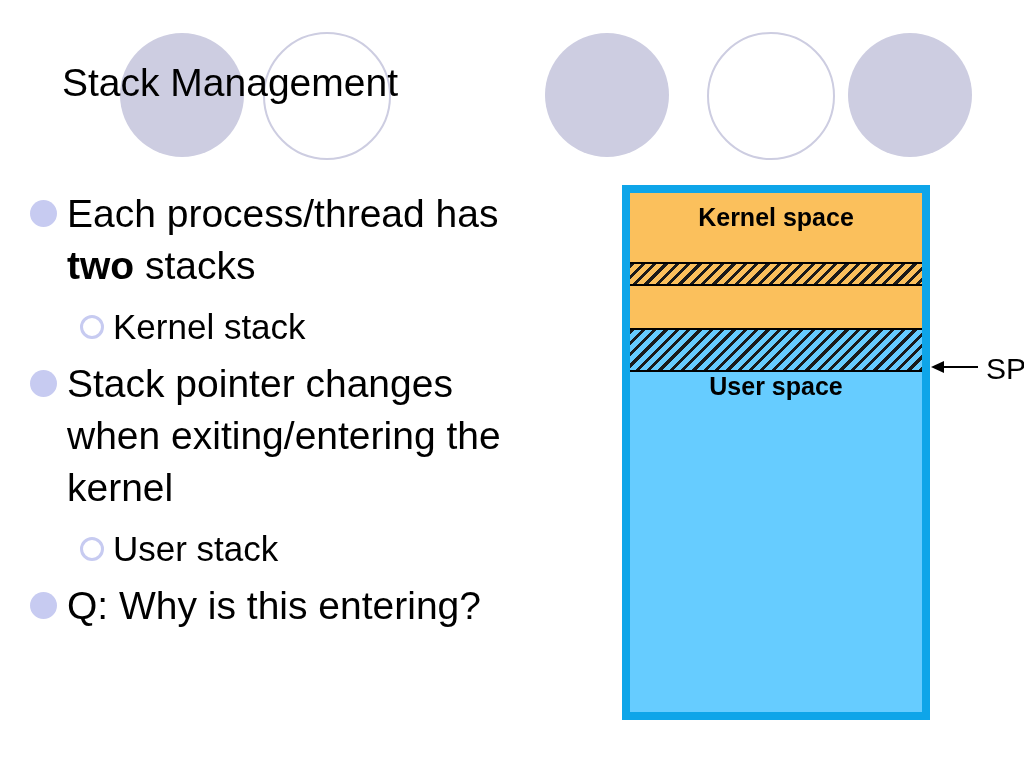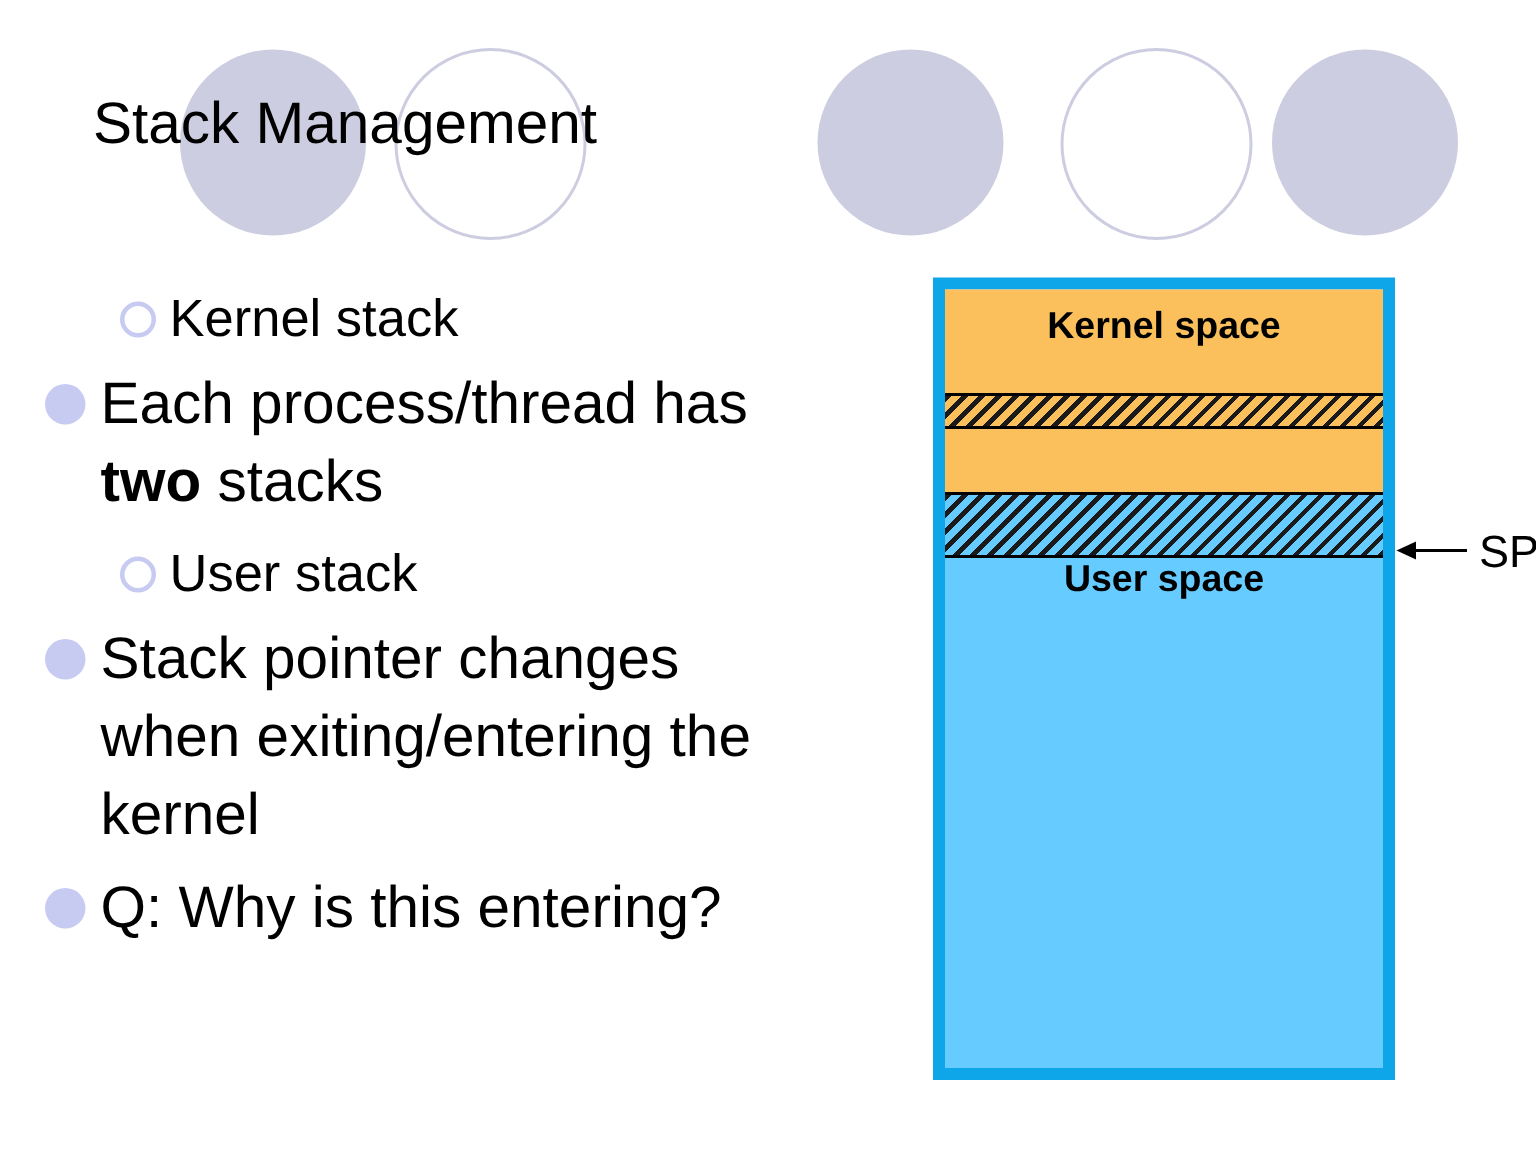--- a/index.html
+++ b/index.html
@@ -89,41 +89,41 @@
   <div class="circ fill c1"></div>
   <div class="circ outline c2"></div>
   <div class="circ fill c3"></div>
   <div class="circ outline c4"></div>
   <div class="circ fill c5"></div>
 
   <h1 class="title">Stack Management</h1>
 
   <div class="content">
 
-    <div class="li l2">
-      <span class="marker"></span>
-      <div class="txt">Kernel stack</div>
-    </div>
-
     <div class="li l1">
       <span class="marker"></span>
       <div class="txt"><span>Each process/thread has
 </span><b>two</b><span> stacks</span></div>
     </div>
 
     <div class="li l2">
       <span class="marker"></span>
-      <div class="txt">User stack</div>
+      <div class="txt">Kernel stack</div>
     </div>
 
     <div class="li l1">
       <span class="marker"></span>
       <div class="txt">Stack pointer changes
 when exiting/entering the
 kernel</div>
+    </div>
+
+    <div class="li l2">
+      <span class="marker"></span>
+      <div class="txt">User stack</div>
     </div>
 
     <div class="li l1">
       <span class="marker"></span>
       <div class="txt">Q: Why is this entering?</div>
     </div>
 
   </div>
 
   <div class="diagram">

